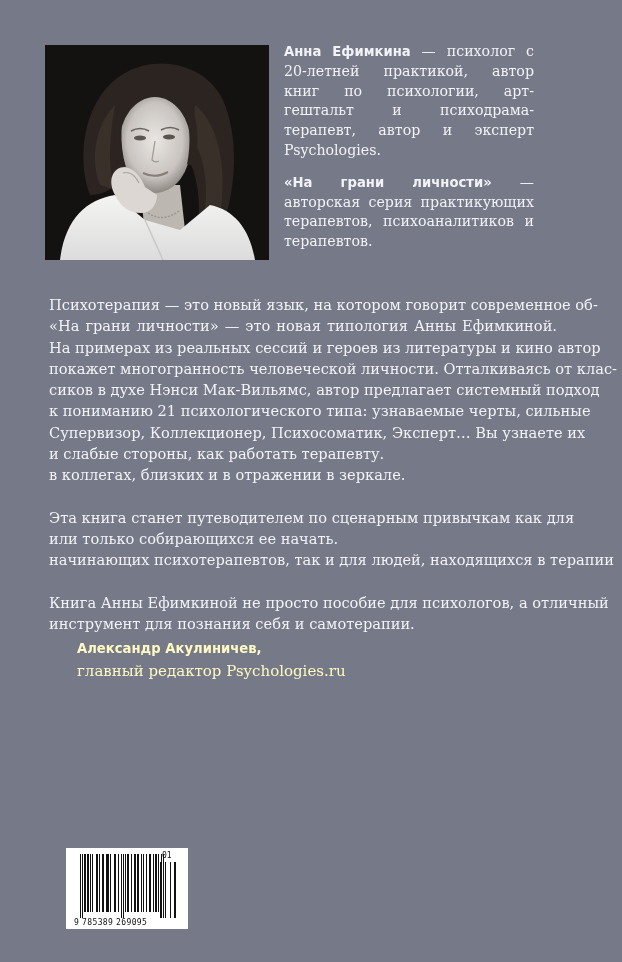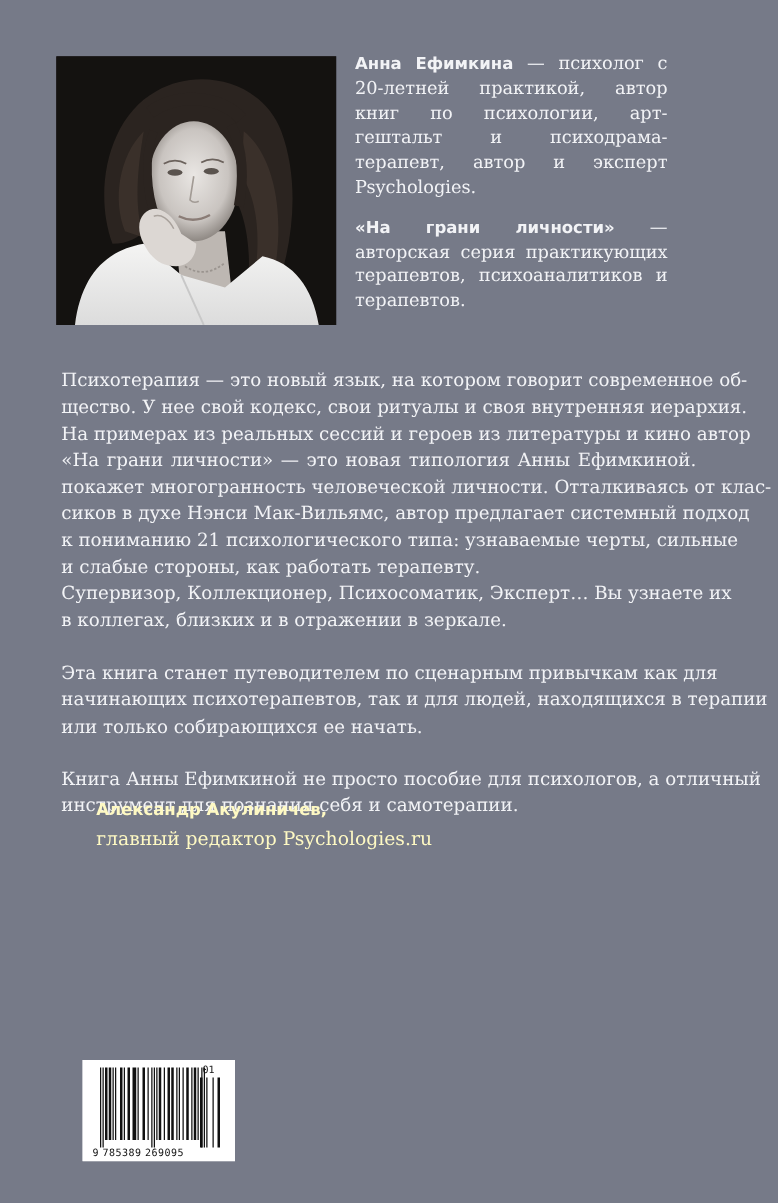--- a/index.html
+++ b/index.html
@@ -109,34 +109,33 @@
     </p>
     <p>
       <span class="bold-sans">«На грани личности»</span>
       <span>— авторская серия практикующих терапевтов, психоаналитиков и терапевтов.</span>
     </p>
   </div>
 
   <div class="main">
     <div class="para">
       <span class="line">Психотерапия — это новый язык, на котором говорит современное об-</span>
-      <span class="line">щество. У нее свой кодекс, свои ритуалы и своя внутренняя иерархия.</span>
+      <span class="line">«На грани личности» — это новая типология Анны Ефимкиной.</span>
       <span class="line">На примерах из реальных сессий и героев из литературы и кино автор</span>
-      <span class="line">«На грани личности» — это новая типология Анны Ефимкиной.</span>
       <span class="line">покажет многогранность человеческой личности. Отталкиваясь от клас-</span>
       <span class="line">сиков в духе Нэнси Мак-Вильямс, автор предлагает системный подход</span>
       <span class="line">к пониманию 21 психологического типа: узнаваемые черты, сильные</span>
+      <span class="line">Супервизор, Коллекционер, Психосоматик, Эксперт… Вы узнаете их</span>
       <span class="line last">и слабые стороны, как работать терапевту.</span>
-      <span class="line">Супервизор, Коллекционер, Психосоматик, Эксперт… Вы узнаете их</span>
       <span class="line last">в коллегах, близких и в отражении в зеркале.</span>
     </div>
     <div class="para">
       <span class="line">Эта книга станет путеводителем по сценарным привычкам как для</span>
+      <span class="line last">или только собирающихся ее начать.</span>
       <span class="line">начинающих психотерапевтов, так и для людей, находящихся в терапии</span>
-      <span class="line last">или только собирающихся ее начать.</span>
     </div>
     <div class="para">
       <span class="line">Книга Анны Ефимкиной не просто пособие для психологов, а отличный</span>
       <span class="line last">инструмент для познания себя и самотерапии.</span>
     </div>
   </div>
 
   <div class="signature">
     <span class="sig-name">Александр Акулиничев,</span>
     <span class="sig-title">главный редактор Psychologies.ru</span>

